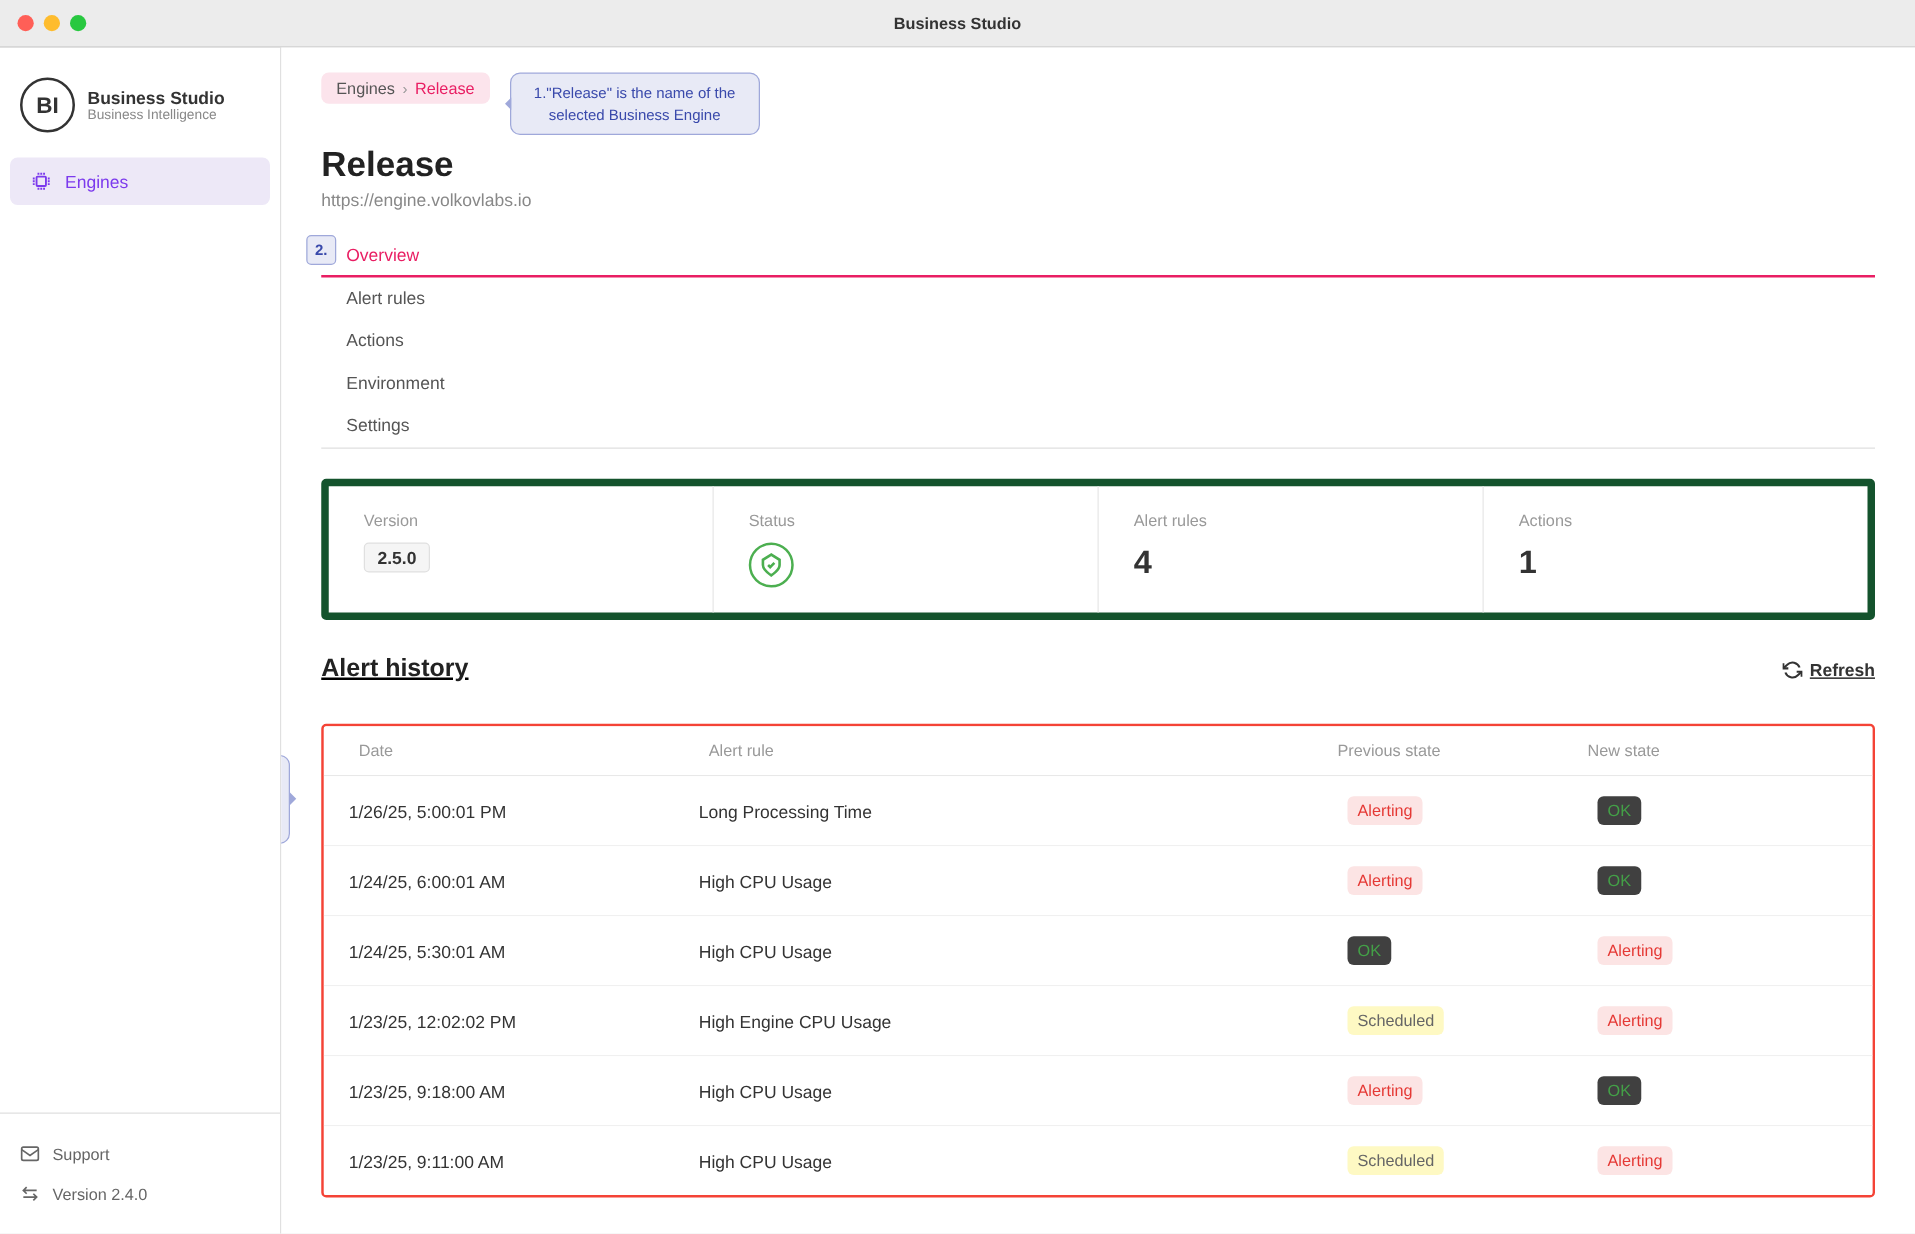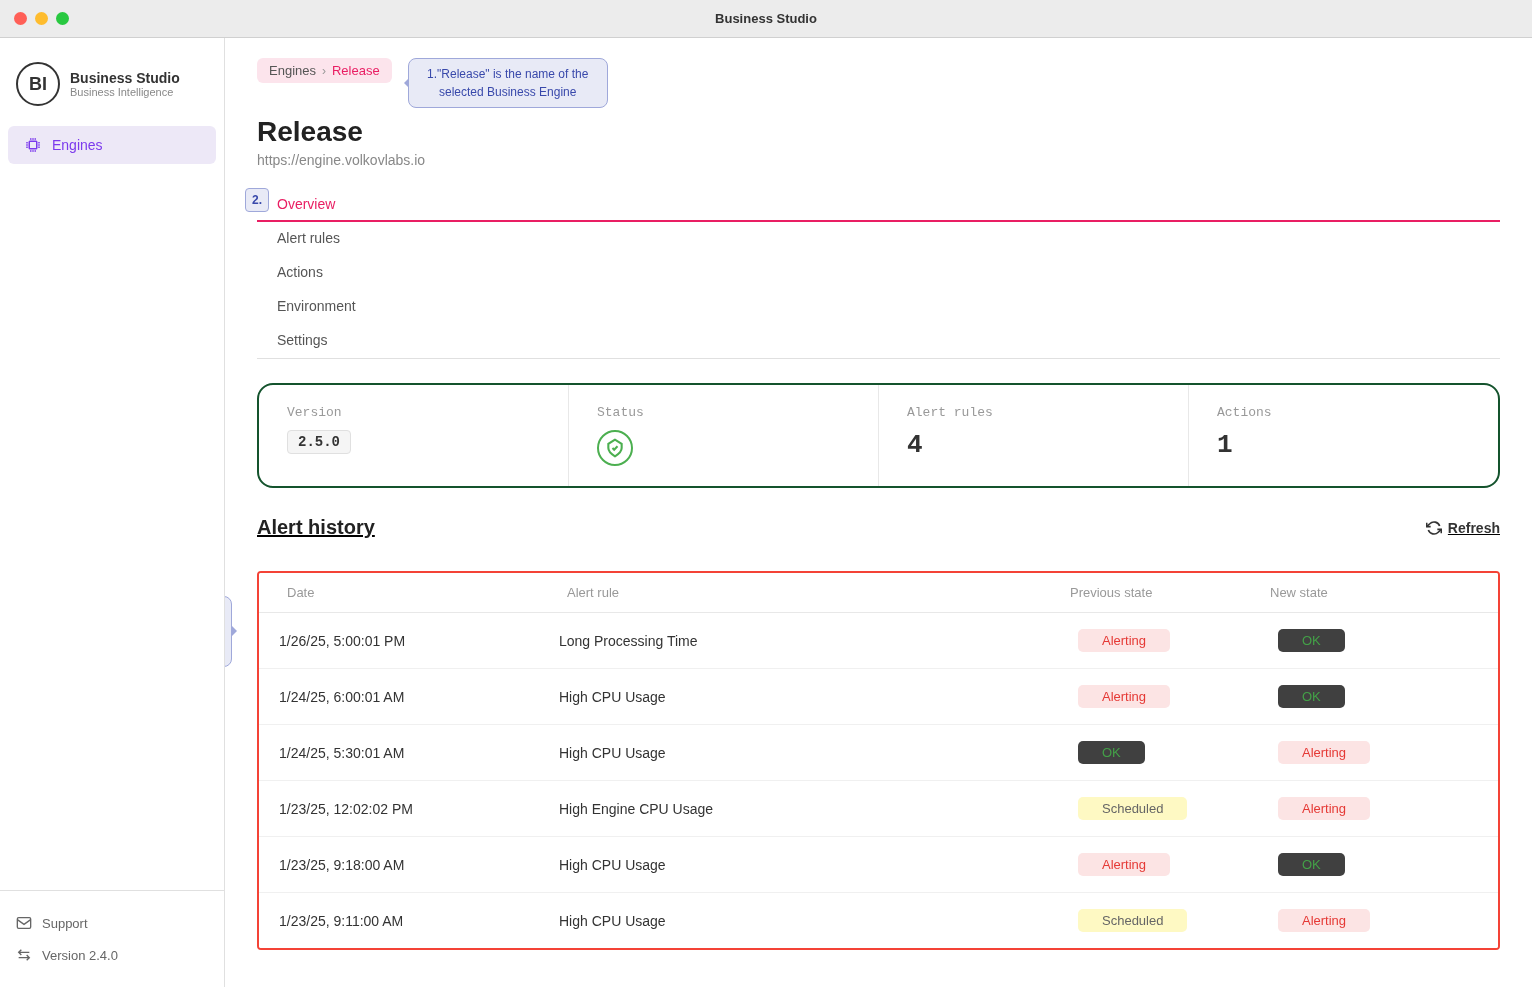--- a/index.html
+++ b/index.html
@@ -205,24 +205,23 @@
       border-bottom: 2px solid transparent;
     }
     .tab.active {
       color: #e91e63;
       border-bottom: 2px solid #e91e63;
     }
 
     
     .stats-row {
       display: flex;
-      border: 2px solid #14532d;
-      border-radius: 16px;
+      border: 6px solid #14532d;
+      border-radius: 4px;
       margin-bottom: 28px;
-      font-family: Liberation Mono, monospace;
     }
     .stat-item {
       flex: 1;
       padding: 20px 28px;
       border-right: 1px solid #e8e8e8;
     }
     .stat-item:last-child { border-right: none; }
     .stat-label {
       font-size: 13px;
       color: #999;
@@ -312,21 +311,21 @@
     }
     .table-row:last-child { border-bottom: none; }
     .td {
       font-size: 14px;
       color: #333;
     }
     .badge {
       display: inline-flex;
       align-items: center;
       justify-content: center;
-      padding: 4px 24px;
+      padding: 4px 8px;
       border-radius: 5px;
       font-size: 13px;
       font-weight: 500;
     }
     .badge-alerting { background: #fce4e4; color: #e53935; }
     .badge-ok { background: #404040; color: #43a047; }
     .badge-scheduled { background: #fef9c3; color: #666; }
 
     
     .annotation-3-wrap {

